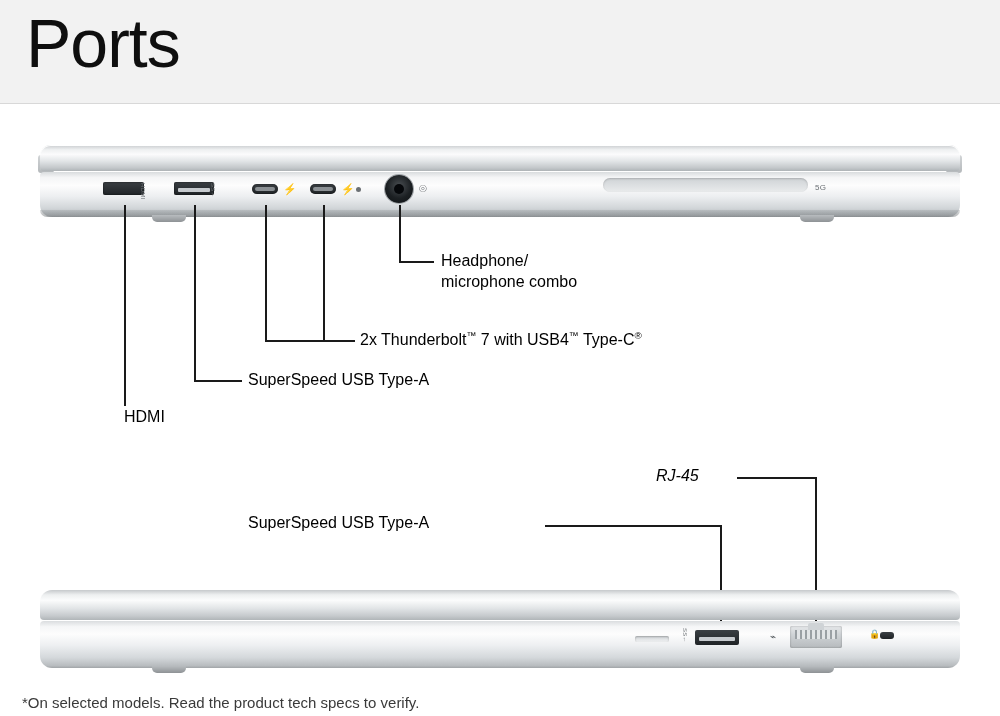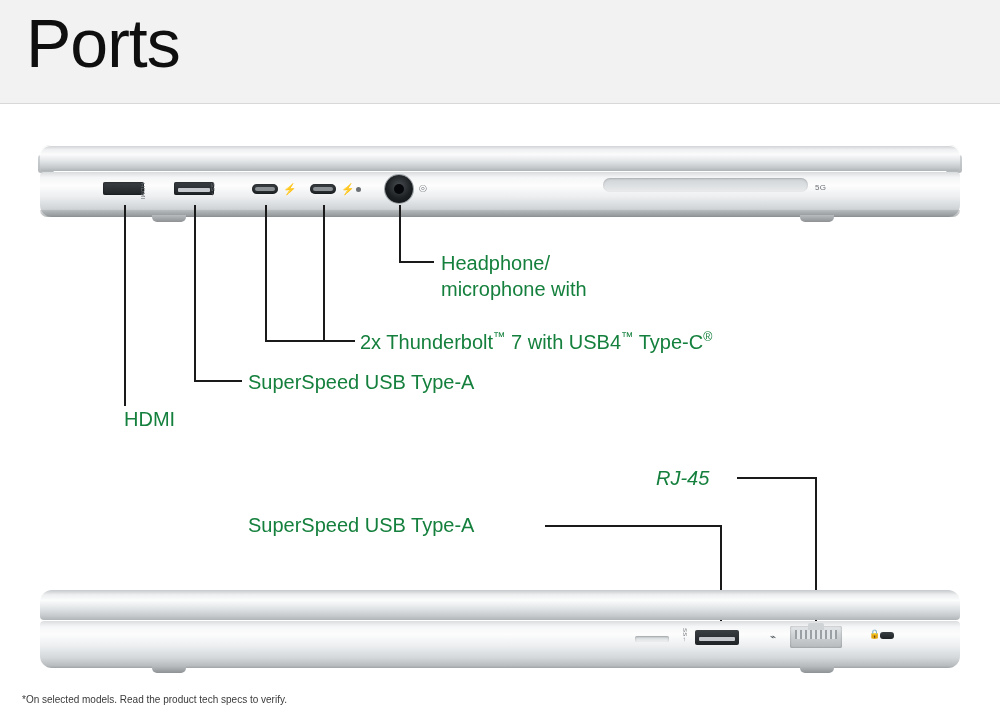--- a/index.html
+++ b/index.html
@@ -341,43 +341,43 @@
     top: 42px;
     width: 14px;
     height: 7px;
     border-radius: 3px;
     background: linear-gradient(to bottom, #3a3f43, #1f2326);
   }
 
   
   .callout {
     position: absolute;
-    font-size: 20px;
-    color: #15803d;
+    font-size: 16px;
+    color: #000000;
     white-space: nowrap;
     line-height: 1.32;
   }
   .callout sup {
     font-size: 0.62em;
     vertical-align: super;
     line-height: 0;
   }
 
   .leader {
     position: absolute;
     background: #1a1a1a;
   }
   .leader.v { width: 1.6px; }
   .leader.h { height: 1.6px; }
 
   .footnote {
     position: absolute;
     left: 22px;
     top: 694px;
-    font-size: 10px;
+    font-size: 15px;
     color: #3a3a3a;
   }
 </style>
 </head>
 <body>
 
 <div id="page">
 
   <div class="header-band"></div>
   <div class="page-title">Ports</div>
@@ -408,21 +408,21 @@
     <div class="icon-glyph" style="left:379px; top:37px; font-size:13px;">⌾</div>
 
     <div class="vent-slot"></div>
     <div class="icon-label" style="left:775px; top:38px; font-size:8px;">5G</div>
   </div>
 
   <div class="leader v" style="left:399px; top:205px; height:57px;"></div>
   <div class="leader h" style="left:399px; top:261px; width:35px;"></div>
   <div class="callout" style="left:441px; top:250px;">
     <span>Headphone/</span><br>
-    <span>microphone with</span>
+    <span>microphone combo</span>
   </div>
 
   <div class="leader v" style="left:265px; top:205px; height:136px;"></div>
   <div class="leader v" style="left:323px; top:205px; height:136px;"></div>
   <div class="leader h" style="left:265px; top:340px; width:90px;"></div>
   <div class="callout" style="left:360px; top:329px;">
     <span>2x Thunderbolt</span><sup>™</sup><span> 7 with USB4</span><sup>™</sup><span> Type-C</span><sup>®</sup>
   </div>
 
   <div class="leader v" style="left:194px; top:205px; height:176px;"></div>

